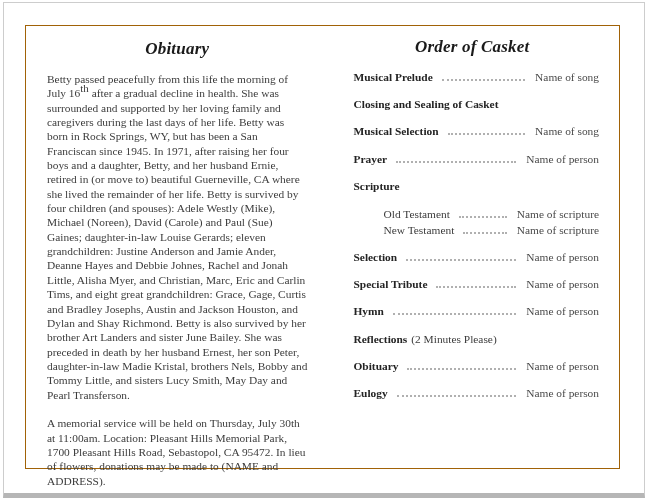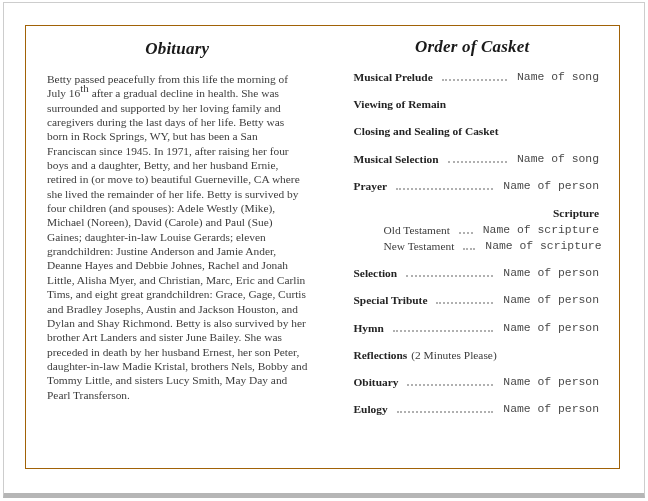--- a/index.html
+++ b/index.html
@@ -38,51 +38,49 @@
     display: flex; align-items: flex-end;
     font-size: 11.4px; line-height: 14px;
     margin-bottom: 13.2px;
   }
   .svc-label { font-weight: bold; color: #242424; white-space: nowrap; padding-left: 8px; }
   .svc-suffix { color: #3c3c3c; margin-left: 4px; white-space: nowrap; }
   .leader {
     flex: 1; border-bottom: 2px dotted #b0b0b0;
     margin: 0 10px 3px 9px; min-width: 12px;
   }
-  .svc-value { color: #4a4a4a; white-space: nowrap; font-family: Liberation Mono, monospace; }
+  .svc-value { color: #4a4a4a; white-space: nowrap; }
   .scripture-block { margin-bottom: 13.2px; }
-  .scripture-block .svc-row.head { margin-bottom: 3px; justify-content: flex-end; }
+  .scripture-block .svc-row.head { margin-bottom: 14px; }
   .svc-sub { padding-left: 30px; }
   .svc-sub .svc-row { margin-bottom: 2px; }
   .svc-sub .svc-label { font-weight: normal; color: #3c3c3c; }
 </style>
 </head>
 <body>
 
 <div class="outer-frame">
   <div class="sheet">
 
     <div class="col col-left">
       <h1 class="page-title">Obituary</h1>
       <p class="obit-text"><span>Betty passed peacefully from this life the morning of July 16</span><sup>th</sup><span> after a gradual decline in health.  She was surrounded and supported by her loving family and caregivers during the last days of her life.  Betty was born in Rock Springs, WY, but has been a San Franciscan since 1945.  In 1971, after raising her four boys and a daughter, Betty, and her husband Ernie, retired in (or move to) beautiful Guerneville, CA where she lived the remainder of her life.  Betty is survived by four children (and spouses): Adele Westly (Mike), Michael (Noreen), David (Carole) and Paul (Sue) Gaines;  daughter-in-law Louise Gerards;  eleven grandchildren: Justine Anderson and Jamie Ander, Deanne Hayes and Debbie Johnes, Rachel and Jonah Little, Alisha Myer, and Christian, Marc, Eric and Carlin Tims, and eight great grandchildren: Grace, Gage, Curtis and Bradley Josephs, Austin and Jackson Houston, and Dylan and Shay Richmond.  Betty is also survived by her brother Art Landers and sister June Bailey.  She was preceded in death by her husband Ernest, her son Peter, daughter-in-law Madie Kristal, brothers Nels, Bobby and Tommy Little, and sisters Lucy Smith, May Day and Pearl Transferson.</span></p>
+      <p class="obit-text">A memorial service will be held on Thursday, July 30th at 11:00am.  Location:  Pleasant Hills Memorial Park, 1700 Pleasant Hills Road, Sebastopol, CA 95472.  In lieu of flowers, donations may be made to (NAME and ADDRESS).</p>
     </div>
 
     <div class="col col-right">
       <h1 class="page-title">Order of Casket</h1>
 
       <div class="svc-row">
         <span class="svc-label">Musical Prelude</span>
         <span class="leader"></span>
         <span class="svc-value">Name of song</span>
       </div>
 
 
-      <div class="svc-row">
-        <span class="svc-label">Viewing of Remain</span>
-      </div>
 
       <div class="svc-row">
         <span class="svc-label">Closing and Sealing of Casket</span>
       </div>
 
       <div class="svc-row">
         <span class="svc-label">Musical Selection</span>
         <span class="leader"></span>
         <span class="svc-value">Name of song</span>
       </div>

